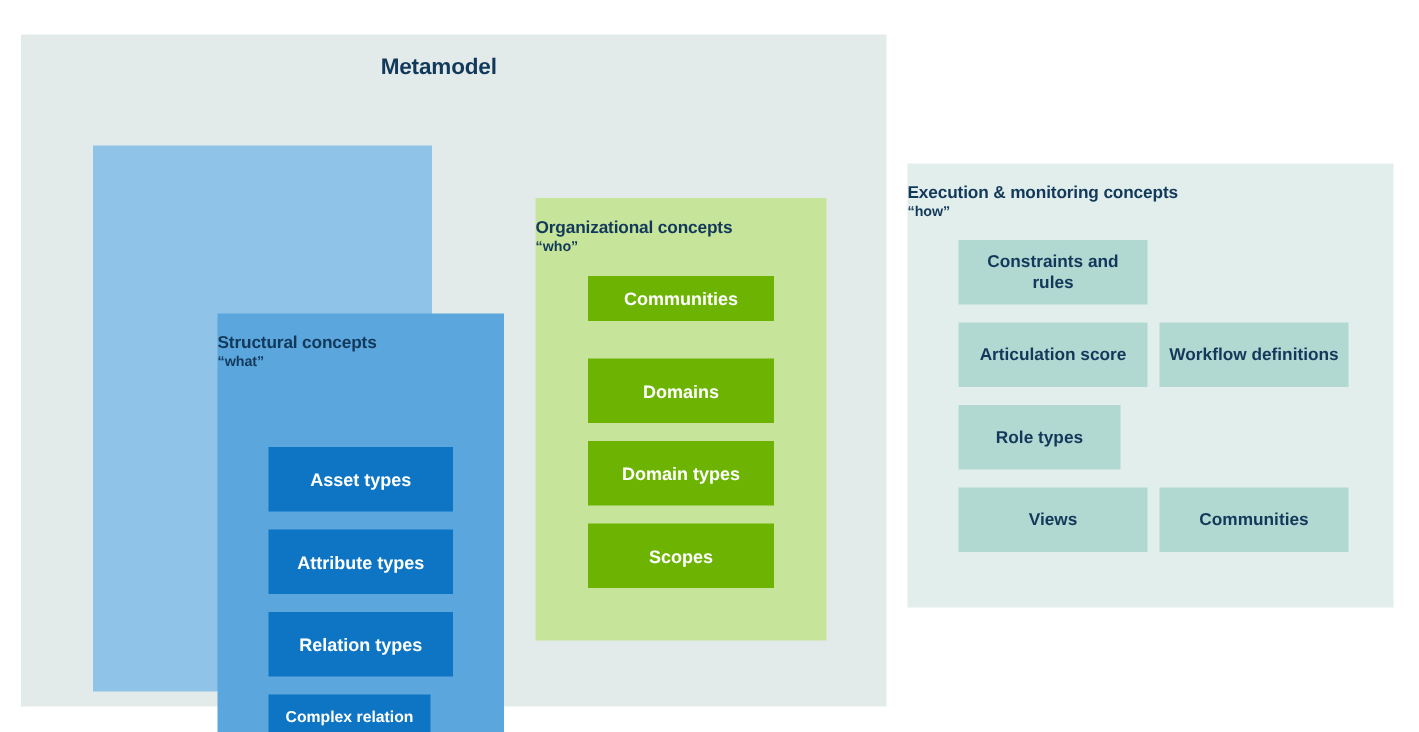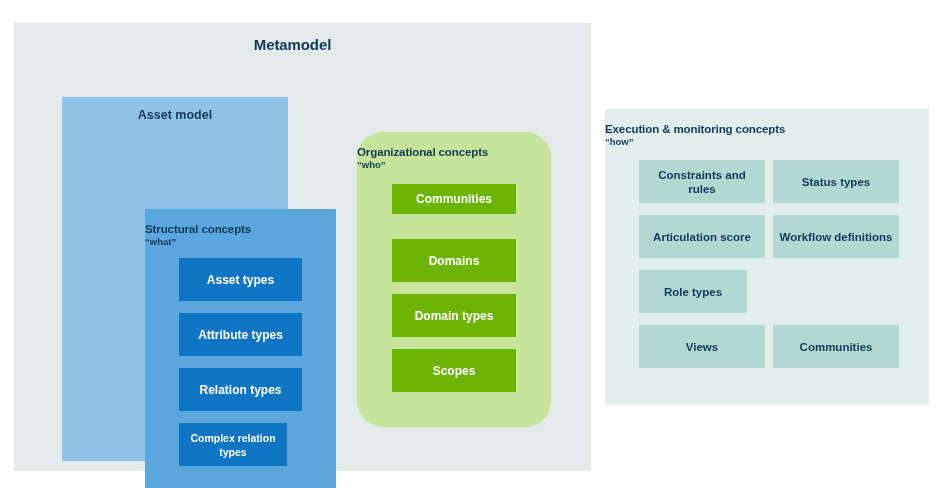--- a/index.html
+++ b/index.html
@@ -77,21 +77,20 @@
   }
 
   
   .organizational-panel {
     position: absolute;
     left: 343px;
     top: 109px;
     width: 194px;
     height: 295px;
     background: #c6e59a;
-    border-radius: 26px;
   }
 
   
   .execution-panel {
     position: absolute;
     left: 605px;
     top: 109px;
     width: 324px;
     height: 296px;
     background: #e1eeeb;
@@ -130,20 +129,21 @@
     text-align: center;
     box-sizing: border-box;
     padding: 0 6px;
     line-height: 14px;
   }
   .item-blue {
     background: #0d75c4;
     color: #ffffff;
     font-size: 12px;
     font-weight: bold;
+    margin-top: 40px;
   }
   .item-blue.small {
     font-size: 10.5px;
   }
   .item-green {
     background: #6cb302;
     color: #ffffff;
     font-size: 12px;
     font-weight: bold;
   }
@@ -158,21 +158,20 @@
 <body>
 
 <div class="stage">
 
   <div class="metamodel-panel">
 
     <div class="metamodel-title">Metamodel</div>
 
     <div class="assetmodel-panel">
 
-      <div class="assetmodel-title">Asset model</div>
 
       <div class="structural-panel">
 
         <div class="group-head">
           <span class="gh-title">Structural concepts</span>
           <span class="gh-sub">“what”</span>
         </div>
 
         <div class="item item-blue" style="left:34px; top:49px; width:123px; height:43px;">Asset types</div>
 
@@ -211,21 +210,20 @@
     </div>
 
     <div class="item item-teal" style="left:34px; top:51px; width:126px; height:43px;">Constraints and rules</div>
 
     <div class="item item-teal" style="left:34px; top:106px; width:126px; height:43px;">Articulation score</div>
 
     <div class="item item-teal" style="left:34px; top:161px; width:108px; height:43px;">Role types</div>
 
     <div class="item item-teal" style="left:34px; top:216px; width:126px; height:43px;">Views</div>
 
-    <div class="item item-teal" style="left:168px; top:51px; width:126px; height:43px;">Status types</div>
 
     <div class="item item-teal" style="left:168px; top:106px; width:126px; height:43px;">Workflow definitions</div>
 
 
     <div class="item item-teal" style="left:168px; top:216px; width:126px; height:43px;">Communities</div>
 
   </div>
 
 </div>
 

